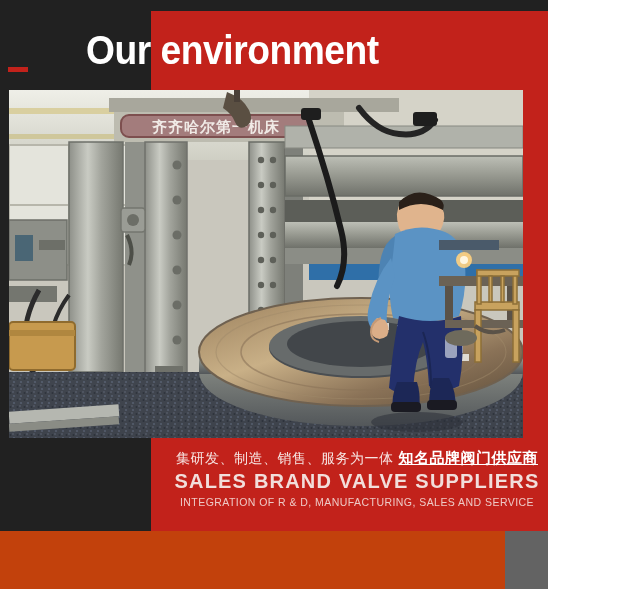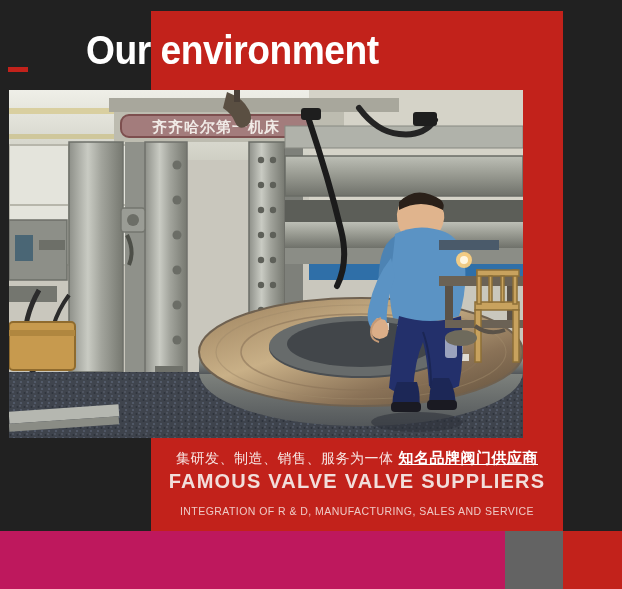--- a/index.html
+++ b/index.html
@@ -5,24 +5,24 @@
   html, body {
     margin: 0;
     padding: 0;
     background: #ffffff;
   }
   body {
     font-family: "Liberation Sans", sans-serif;
   }
   .stage {
     position: relative;
-    width: 622px;
+    width: 548px;
     height: 589px;
     overflow: hidden;
-    background: #be185d;
+    background: #c2410c;
   }
 
   
   .bg-dark {
     position: absolute;
     left: 0; top: 0;
     width: 622px; height: 531px;
     background: #212121;
   }
   .red-panel {
@@ -104,21 +104,21 @@
   }
   .cap-line2 {
     font-size: 20px;
     font-weight: bold;
     letter-spacing: 1.2px;
     line-height: 24px;
     color: #f2dedb;
     white-space: nowrap;
   }
   .cap-line3 {
-    margin-top: 11px;
+    margin-top: 2px;
     font-size: 10.5px;
     letter-spacing: 0.45px;
     line-height: 14px;
     color: #eec9c5;
     white-space: nowrap;
   }
 </style>
 </head>
 <body>
 
@@ -317,20 +317,20 @@
 
       <rect x="0" y="318" width="110" height="12" fill="#b5b7b0" transform="rotate(-4 55 324)"></rect>
       <rect x="0" y="330" width="110" height="8" fill="#8a8c85" transform="rotate(-4 55 334)"></rect>
     </svg>
   </div>
 
   <div class="caption">
     <div class="cap-line1">
       <span class="cap-cn-light">集研发、制造、销售、服务为一体</span><span class="cap-cn-bold">知名品牌阀门供应商</span>
     </div>
-    <div class="cap-line2">FAMOUS VALVE VALVE SUPPLIERS</div>
+    <div class="cap-line2">SALES BRAND VALVE SUPPLIERS</div>
     <div class="cap-line3">INTEGRATION OF R &amp; D, MANUFACTURING, SALES AND SERVICE</div>
   </div>
 
   <div class="gray-block"></div>
   <div class="red-block"></div>
 
 </div>
 
 </body></html>

